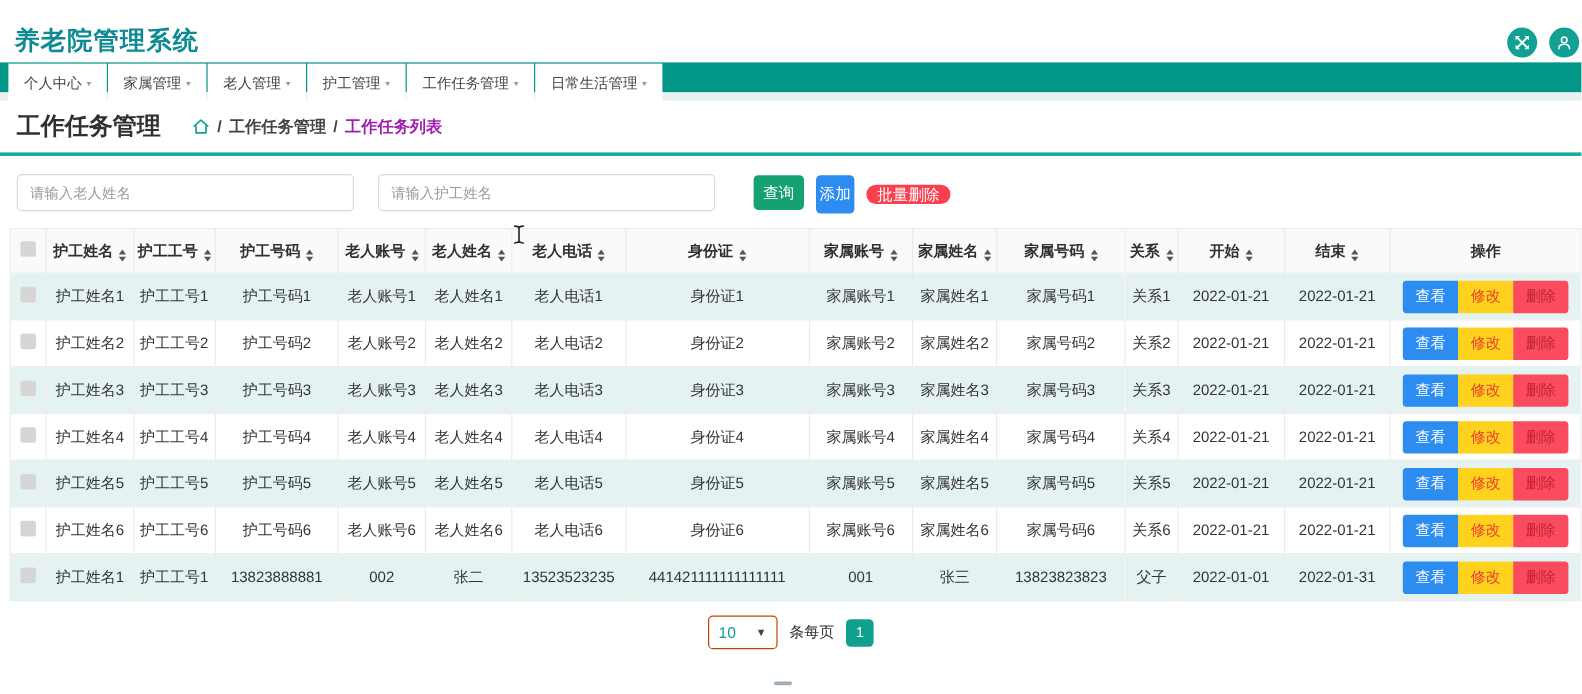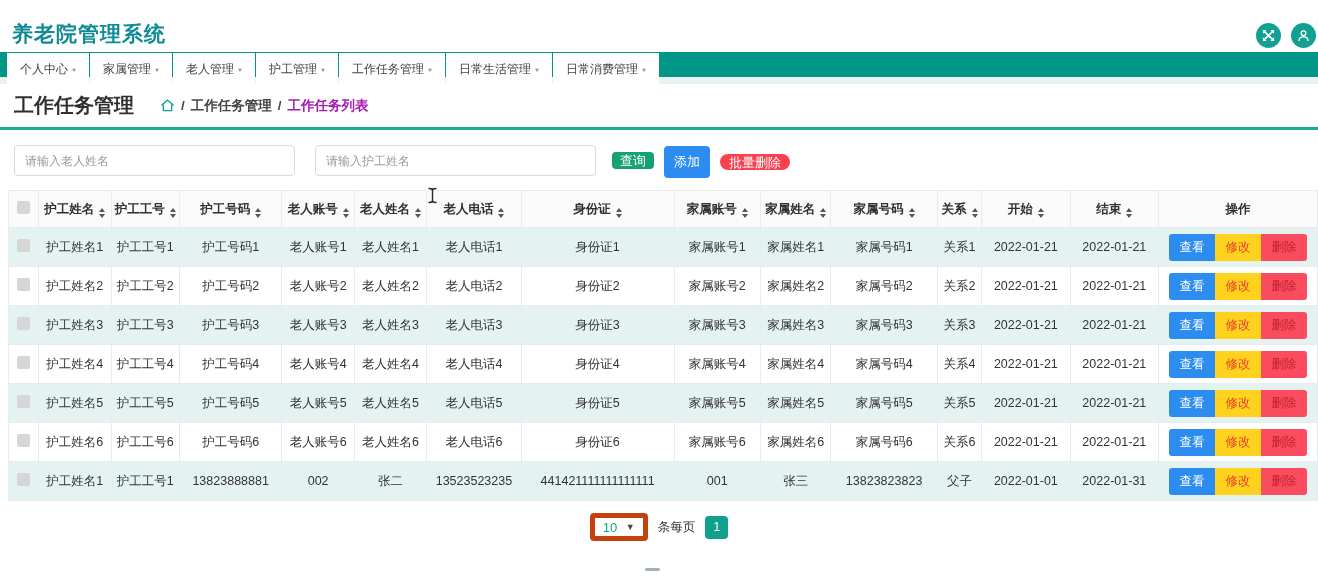--- a/index.html
+++ b/index.html
@@ -28,43 +28,43 @@
   .page-title{ font-size:20px; font-weight:bold; color:#2f2f2f; margin-right:26px; }
   .breadcrumb{ display:flex; align-items:center; font-size:13.5px; color:#444; gap:6px; font-weight:bold; }
   .breadcrumb .home svg{ display:block; }
   .breadcrumb .muted{ color:#a21caf; font-weight:bold; }
   
   .search-row{ padding:13px 14px 12px 14px; display:flex; align-items:center; }
   .search-input{ width:281px; height:31px; border:1px solid #d9d9d9; border-radius:4px; padding:0 10px; font-size:12px; color:#333; outline:none; }
   .search-input::placeholder{ color:#9b9b9b; }
   .search-input + .search-input{ margin-left:20px; }
   .btn{ border:none; border-radius:4px; color:#fff; font-size:13px; cursor:pointer; font-family:inherit; }
-  .btn-query{ margin-left:16px; width:42px; height:17px; background:var(--btn-query); }
-  .btn-add{ margin-left:10px; width:46px; height:32px; background:var(--btn-add); margin-top:3px; }
+  .btn-query{ margin-left:32px; width:42px; height:29px; background:var(--btn-query); }
+  .btn-add{ margin-left:10px; width:32px; height:32px; background:var(--btn-add); margin-top:3px; }
   .btn-batch{ margin-left:10px; width:70px; height:16px; background:var(--btn-batch); margin-top:3px;border-radius:10px; }
   
   .table-wrap{ margin-left:8px; }
   table{ border-collapse:collapse; table-layout:fixed; width:1310px; font-size:12.5px; }
   th,td{ border:1px solid #e9ecee; text-align:center; overflow:hidden; white-space:nowrap; }
   th{ height:37px; background:#fafafa; font-weight:bold; color:#303030; }
   td{ height:39px; color:#333; }
   tr.stripe td{ background:var(--stripe); }
   .chkbox{ width:13px; height:13px; background:#d6d6d6; border-radius:2px; display:inline-block; cursor:pointer; }
   .sort{ display:inline-flex; flex-direction:column; gap:2px; margin-left:5px; vertical-align:1px; }
   .sort i{ width:0; height:0; border-left:3.5px solid transparent; border-right:3.5px solid transparent; }
   .sort .up{ border-bottom:4px solid #555; }
   .sort .down{ border-top:4px solid #555; }
   .row-actions{ display:inline-flex; }
   .act{ width:46px; height:27px; border:none; font-size:12.5px; cursor:pointer; font-family:inherit; }
   .act-view{ background:var(--btn-view); color:#fff; border-radius:3px 0 0 3px; }
   .act-edit{ background:var(--btn-edit-bg); color:var(--btn-edit-tx); }
   .act-del{ background:var(--btn-del-bg); color:var(--btn-del-tx); border-radius:0 3px 3px 0; }
   
   .pagination{ display:flex; align-items:center; justify-content:center; gap:10px; margin-top:12px; }
-  .page-size{ width:58px; height:28px; border:5px solid #c2410c; border-radius:4px; display:flex; align-items:center; justify-content:space-between; padding:0 8px; cursor:pointer; background:#fff; }
+  .page-size{ width:58px; height:28px; border:1px solid #c2410c; border-radius:4px; display:flex; align-items:center; justify-content:space-between; padding:0 8px; cursor:pointer; background:#fff; }
   .page-size .val{ color:#12a08e; font-size:13px; }
   .page-size .chev{ font-size:9px; color:#444; }
   .per-page{ font-size:12.5px; color:#333;text-align:center; }
   .page-btn{ width:23px; height:23px; background:#12a08e; color:#fff; font-size:12px; border:none; border-radius:4px; cursor:pointer; }
   .bottom-dash{ position:absolute; left:645px; top:568px; width:15px; height:3px; background:#9fb0bb; border-radius:2px; }
   
   .cursor-ibeam{ position:absolute; left:427px; top:187px; pointer-events:none; }
 </style>
 </head>
 <body>
@@ -111,24 +111,20 @@
     <div class="nav-tab">
       <span>护工管理</span>
       <span class="caret">▾</span>
     </div>
     <div class="nav-tab">
       <span>工作任务管理</span>
       <span class="caret">▾</span>
     </div>
     <div class="nav-tab">
       <span>日常生活管理</span>
-      <span class="caret">▾</span>
-    </div>
-    <div class="nav-tab">
-      <span>日常消费管理</span>
       <span class="caret">▾</span>
     </div>
   </div>
 <div class="nav-band"></div>
 
 <div class="page-header">
   <div class="page-title">工作任务管理</div>
   <div class="breadcrumb">
     <span class="home">
       <svg width="15" height="15" viewBox="0 0 16 16">

